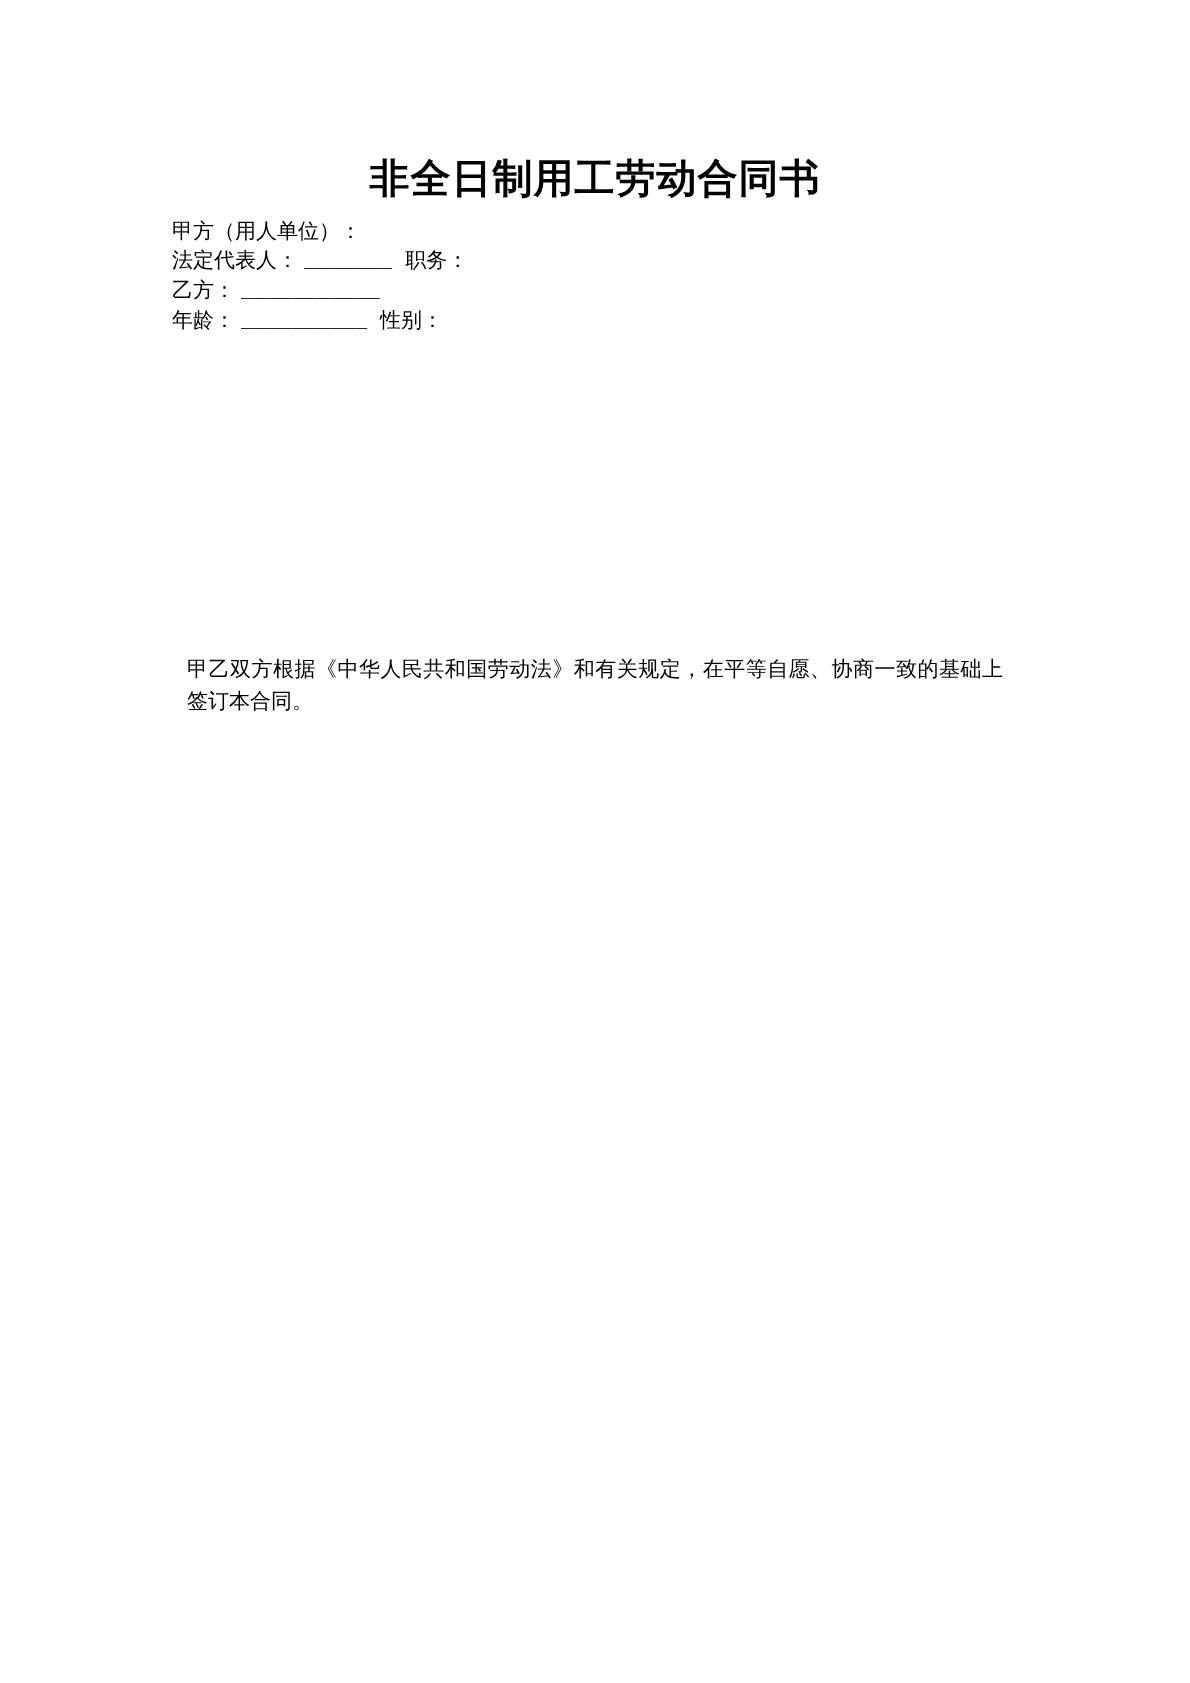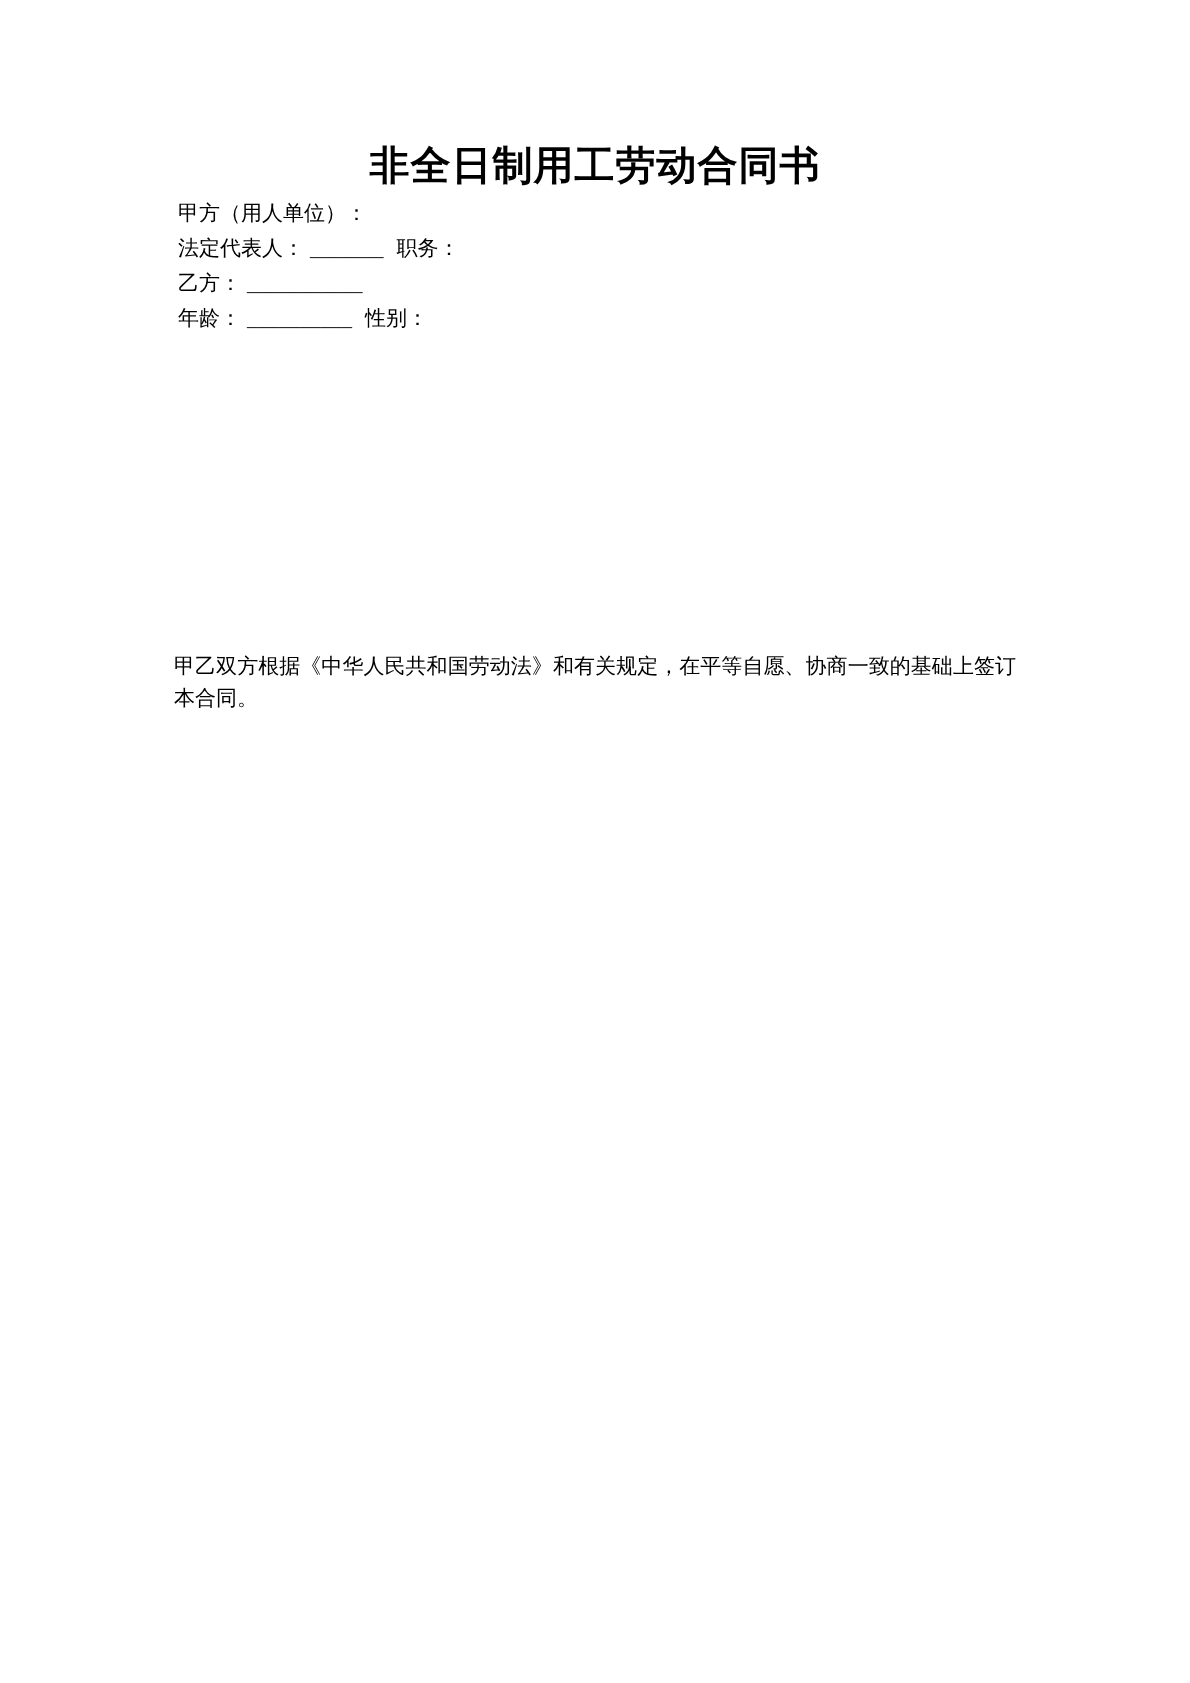--- a/index.html
+++ b/index.html
@@ -14,59 +14,60 @@
     margin: 0 auto;
     background: #ffffff;
     box-sizing: border-box;
     padding: 0 170px 0 170px;
     overflow: hidden;
     font-family: "Liberation Serif", "DejaVu Serif", serif;
     color: #000000;
     font-size: 21px;
   }
   .title {
-    margin: 0;
+    margin: 13px;
     padding-top: 140px;
     text-align: center;
     font-size: 40px;
     line-height: 52px;
     font-weight: bold;
     letter-spacing: 1px;
   }
   p.line {
-    margin: 8px;
+    margin: 2px;
     line-height: 27px;
     white-space: nowrap;
   }
   .l-party-a   { margin-top: 112px; }
   .l-legal-rep { margin-top: 108px; }
   .l-address   { margin-top: 70px; }
   .l-party-b   { margin-top: 128px; }
   .l-age       { margin-top: 96px; }
   .l-residence { margin-top: 66px; }
   .preamble {
-    margin: 4px;
+    margin: 17px;
     margin-top: 318px;
     line-height: 32px;
     text-align: justify;
   }
   .clause-heading {
     margin: 0;
     margin-top: 91px;
     line-height: 27px;
   }
   .clause-body {
     margin: 0;
     margin-top: 68px;
     line-height: 27px;
     white-space: pre-wrap;
   }
   .blank {
     color: #1a1a1a;
     letter-spacing: 0;
+    font-family: Liberation Mono, monospace;
   }
   .sep {
     margin-left: 13px;
     font-family: Liberation Serif, serif;
   }
   .blank-gap {
     margin-left: 6px;
   }
 </style>
 </head>

